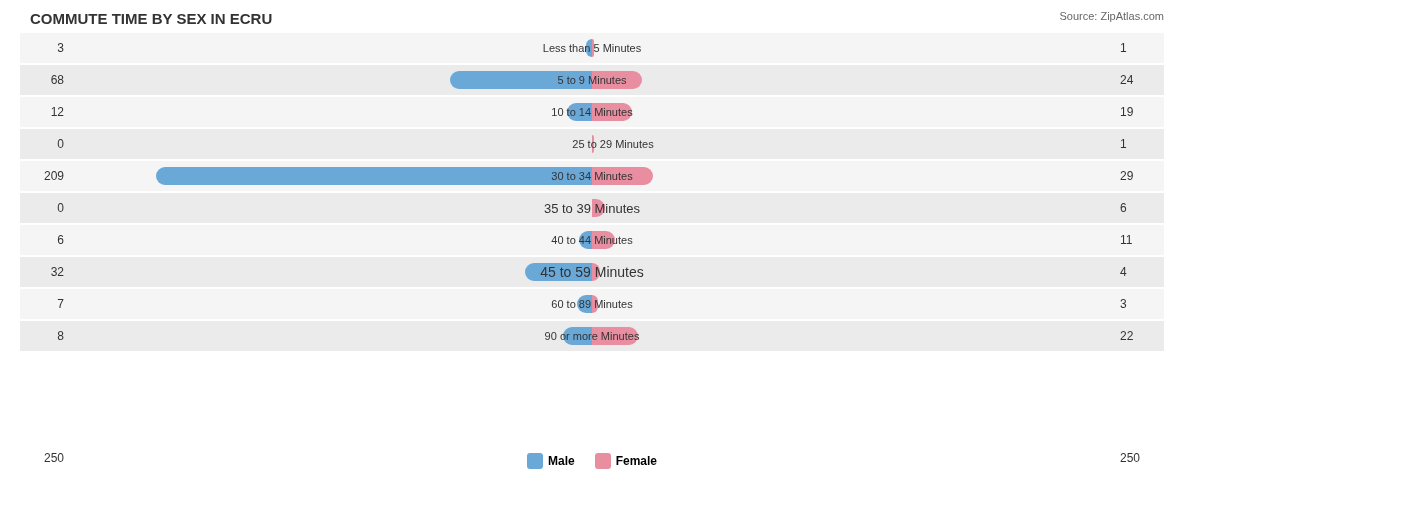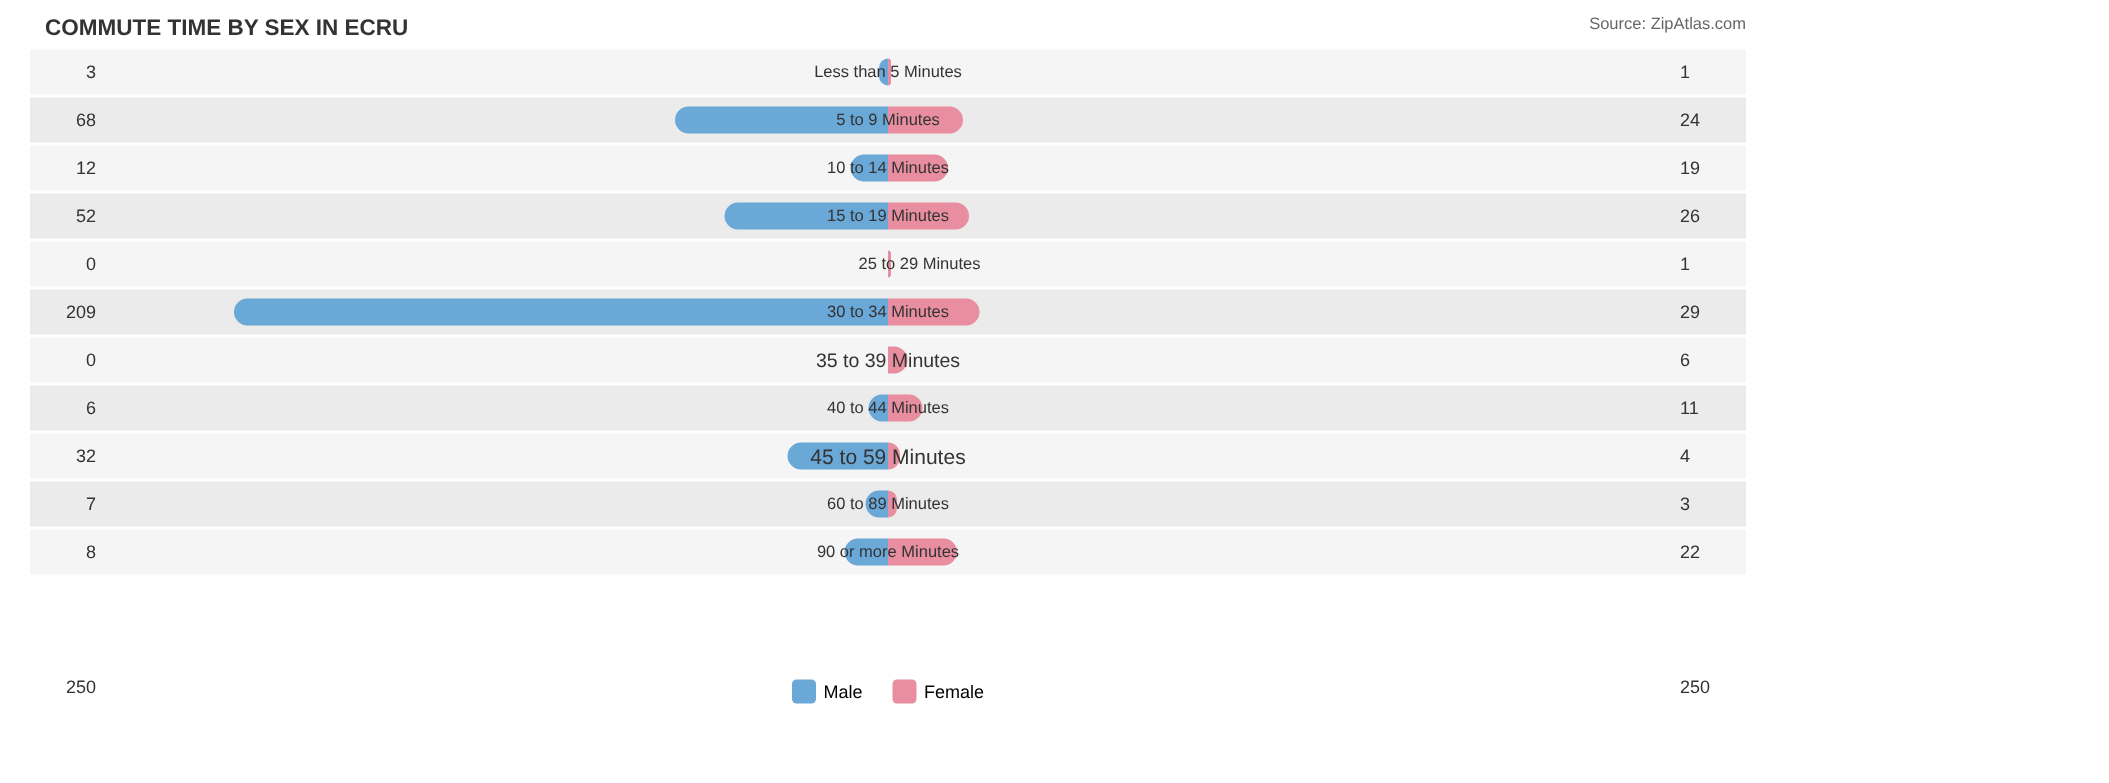--- a/index.html
+++ b/index.html
@@ -112,20 +112,21 @@
       justify-content: center;
       align-items: center;
       gap: 20px;
       margin-top: 6px;
       font-size: 12px;
     }
     .legend-item {
       display: flex;
       align-items: center;
       gap: 5px;
+      font-weight: bold;
     }
     .legend-box {
       width: 16px;
       height: 16px;
       border-radius: 3px;
     }
     .bottom-area {
       display: flex;
       align-items: center;
       padding: 0;
@@ -177,29 +178,20 @@
         <div class="right-val">24</div>
       </div>
       <div class="row">
         <div class="left-val">12</div>
         <div class="bars-area">
           <div class="male-bar" style="width: 2.4%;"></div>
           <div class="female-bar" style="width: 3.8%;"></div>
           <div class="label-center" style="position: absolute; left: 50%; top: 50%; transform: translate(-50%, -50%); font-size: 11px; color: rgb(51, 51, 51); white-space: nowrap; z-index: 5;">10 to 14 Minutes</div>
         </div>
         <div class="right-val">19</div>
-      </div>
-      <div class="row">
-        <div class="left-val">52</div>
-        <div class="bars-area">
-          <div class="male-bar" style="width: 10.4%;"></div>
-          <div class="female-bar" style="width: 5.2%;"></div>
-          <div class="label-center" style="position: absolute; left: 50%; top: 50%; transform: translate(-50%, -50%); font-size: 11px; color: rgb(51, 51, 51); white-space: nowrap; z-index: 5;">15 to 19 Minutes</div>
-        </div>
-        <div class="right-val">26</div>
       </div>
       <div class="row">
         <div class="left-val">0</div>
         <div class="bars-area">
           <div class="male-bar" style="width: 0px;"></div>
           <div class="female-bar" style="width: 0.2%;"></div>
           <div class="label-center" style="position: absolute; left: 50%; top: 50%; transform: translate(-50%, -50%); font-size: 11px; color: rgb(51, 51, 51); white-space: nowrap; z-index: 5; margin-left: 21px;">25 to 29 Minutes</div>
         </div>
         <div class="right-val">1</div>
       </div>

